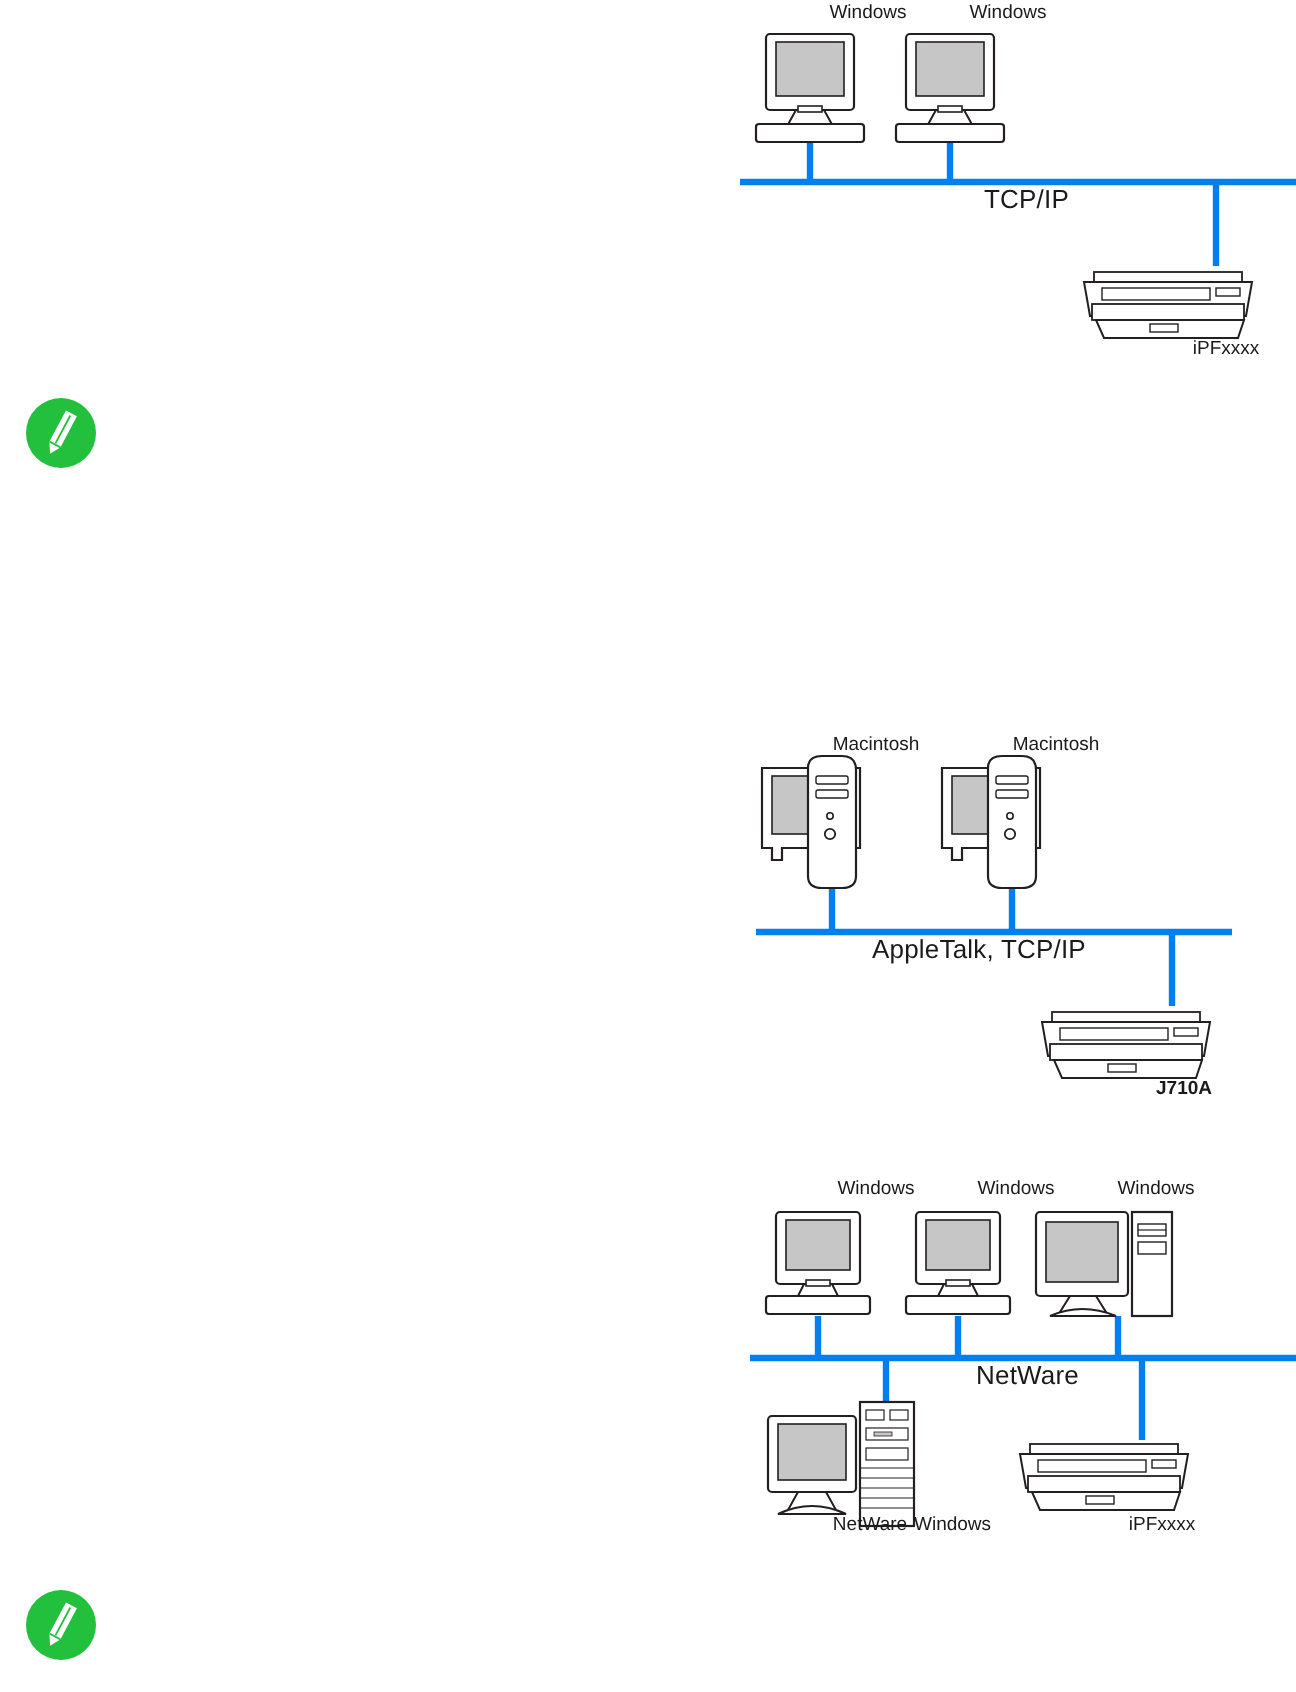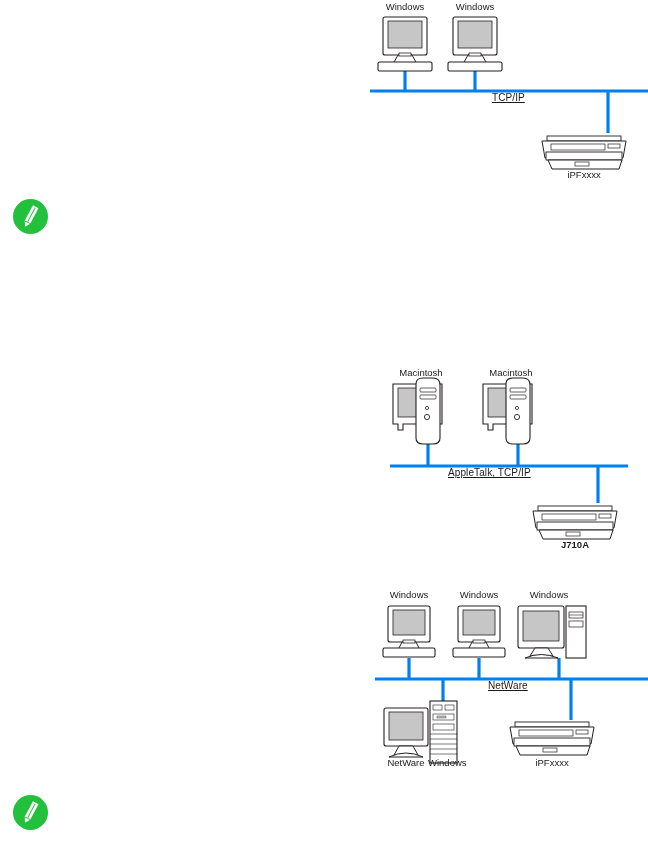--- a/index.html
+++ b/index.html
@@ -24,33 +24,33 @@
     position: absolute;
   }
   .note-icon {
     position: absolute;
     width: 37px;
     height: 37px;
   }
   .net-label {
     position: absolute;
     font-family: "Liberation Sans", sans-serif;
-    font-size: 10px;
+    font-size: 13px;
     color: #1a1a1a;
     white-space: nowrap;
     letter-spacing: 0.1px;
-    text-decoration: underline;
   }
   .dev-label {
     position: absolute;
     font-family: "Liberation Sans", sans-serif;
     font-size: 9.5px;
     color: #1a1a1a;
     white-space: nowrap;
     text-align: center;
+    margin-left: 29px;
   }
   svg { display: block; overflow: visible; }
 </style>
 </head>
 <body>
 
 <div class="page">
 
   <div class="note-icon" style="left:12px; top:198px;">
     <svg width="37" height="37" viewBox="0 0 37 37">
@@ -99,21 +99,21 @@
         <rect x="205" y="162" width="14" height="4" fill="#ffffff" stroke="#231f20" stroke-width="0.7"></rect>
       </g>
     </svg>
 
     <span class="dev-label" style="left:11px; top:1px; width:48px;">Windows</span>
     <span class="dev-label" style="left:81px; top:1px; width:48px;">Windows</span>
     <span class="dev-label" style="left:189px; top:169px; width:50px;">iPFxxxx</span>
     <span class="net-label" style="left:122px; top:92px;">TCP/IP</span>
   </div>
 
-  <div class="diagram" style="left:370px; top:366px; width:278px; height:190px;">
+  <div class="diagram" style="left:358px; top:366px; width:278px; height:190px;">
 
     <svg width="278" height="190" viewBox="0 0 278 190">
 
       <line x1="20" y1="100" x2="258" y2="100" stroke="#0080f0" stroke-width="3.2"></line>
 
       <line x1="58" y1="78" x2="58" y2="100" stroke="#0080f0" stroke-width="3.2"></line>
       <line x1="148" y1="78" x2="148" y2="100" stroke="#0080f0" stroke-width="3.2"></line>
       <line x1="228" y1="100" x2="228" y2="137" stroke="#0080f0" stroke-width="3.2"></line>
 
       <g>

